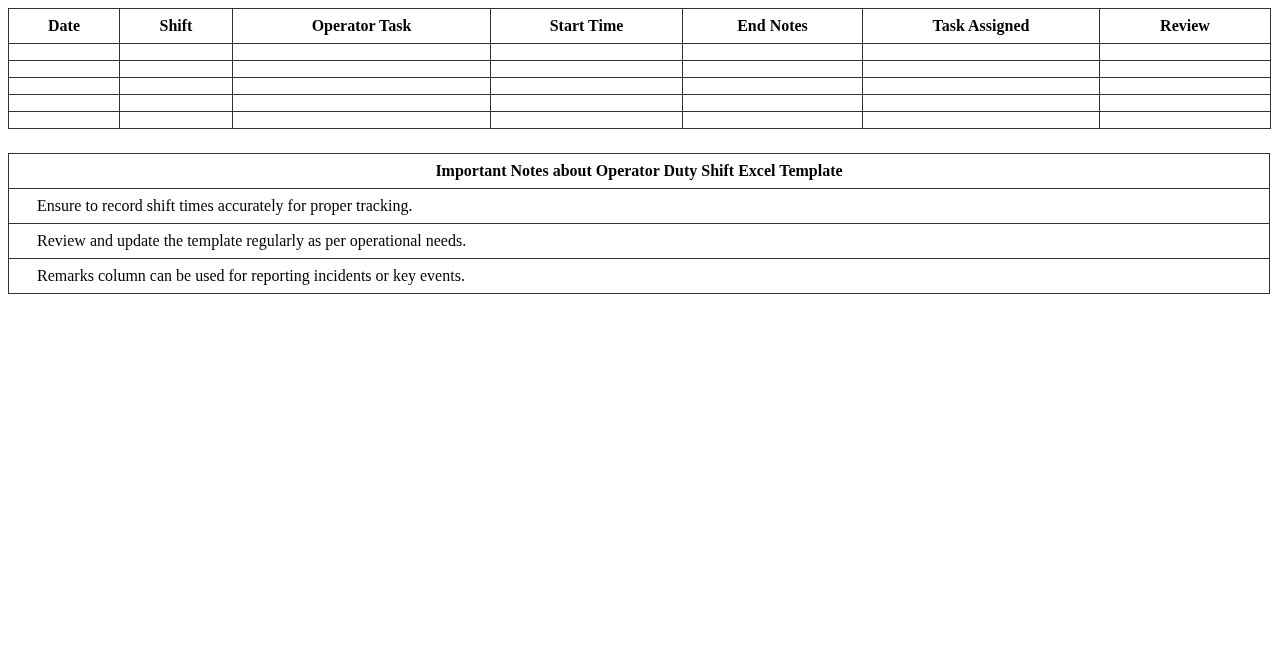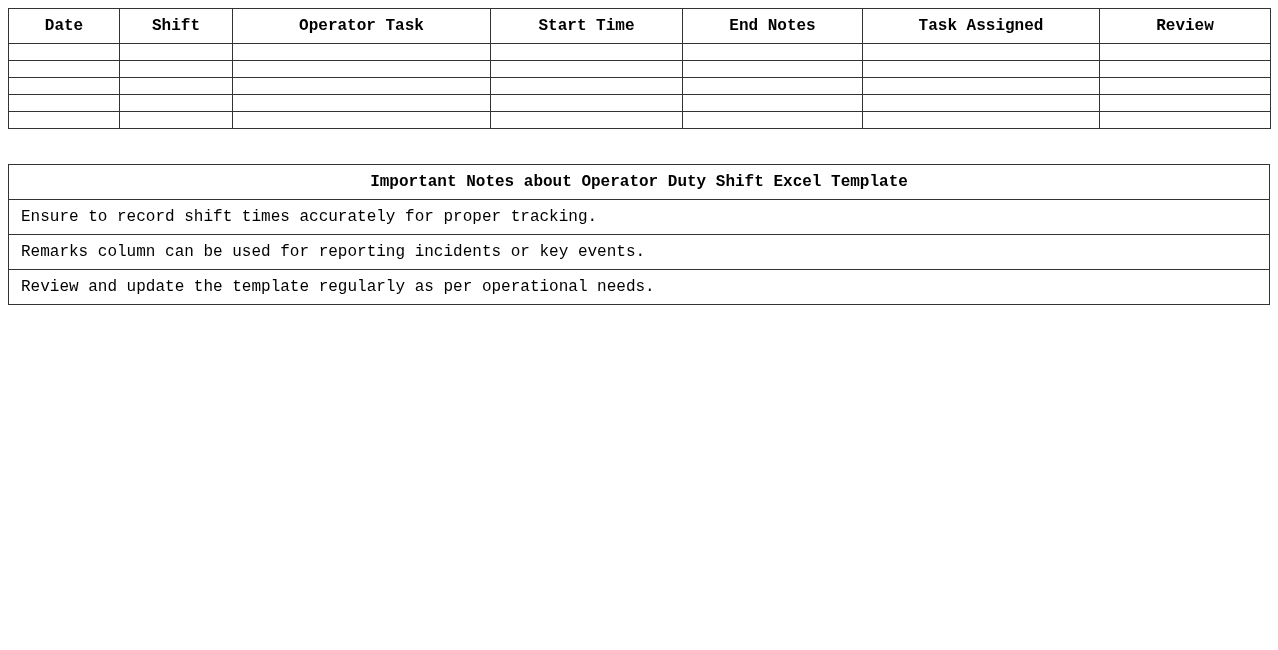--- a/index.html
+++ b/index.html
@@ -1,24 +1,24 @@
 <!DOCTYPE html>
 <html><head>
 <meta charset="utf-8">
 <style>
   html, body { margin:0; padding:0; background:#ffffff; }
   body { width:1278px; height:650px; position:relative; font-family:"Liberation Serif", "DejaVu Serif", serif; color:#000; }
-  table { border-collapse:collapse; position:absolute; left:8px; width:1262px;font-family:Liberation Mono, monospace; }
+  table { border-collapse:collapse; position:absolute; left:8px; width:1262px; }
   td, th { border:1px solid #333; }
   #shift-table { top:8px; table-layout:fixed; }
   #shift-table th { height:34px; font-size:16px; font-weight:bold; text-align:center; padding:0; }
   #shift-table td { height:16px; padding:0; }
-  #notes-table { top:164px; }
+  #notes-table { top:153px; }
   #notes-table th { height:34px; font-size:16px; font-weight:bold; text-align:center; padding:0; }
-  #notes-table td { height:34px; font-size:16px; text-align:left; padding:0 12px;border-radius:7px; }
+  #notes-table td { height:34px; font-size:16px; text-align:left; padding:0 28px;border-radius:7px; }
 </style>
 </head>
 <body>
 
 <table id="shift-table">
   <colgroup>
     <col style="width:111px">
       <col style="width:113px">
       <col style="width:258px">
       <col style="width:192px">
@@ -90,19 +90,19 @@
   <thead>
     <tr>
       <th>Important Notes about Operator Duty Shift Excel Template</th>
     </tr>
   </thead>
   <tbody>
     <tr>
         <td>Ensure to record shift times accurately for proper tracking.</td>
       </tr>
     <tr>
-        <td>Remarks column can be used for reporting incidents or key events.</td>
+        <td>Review and update the template regularly as per operational needs.</td>
       </tr>
     <tr>
-        <td>Review and update the template regularly as per operational needs.</td>
+        <td>Remarks column can be used for reporting incidents or key events.</td>
       </tr>
   </tbody>
 </table>
 
 </body></html>

